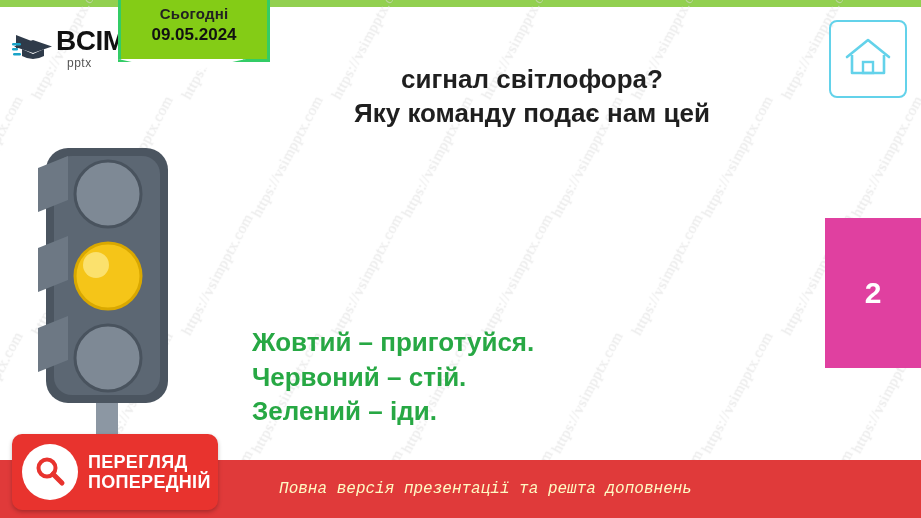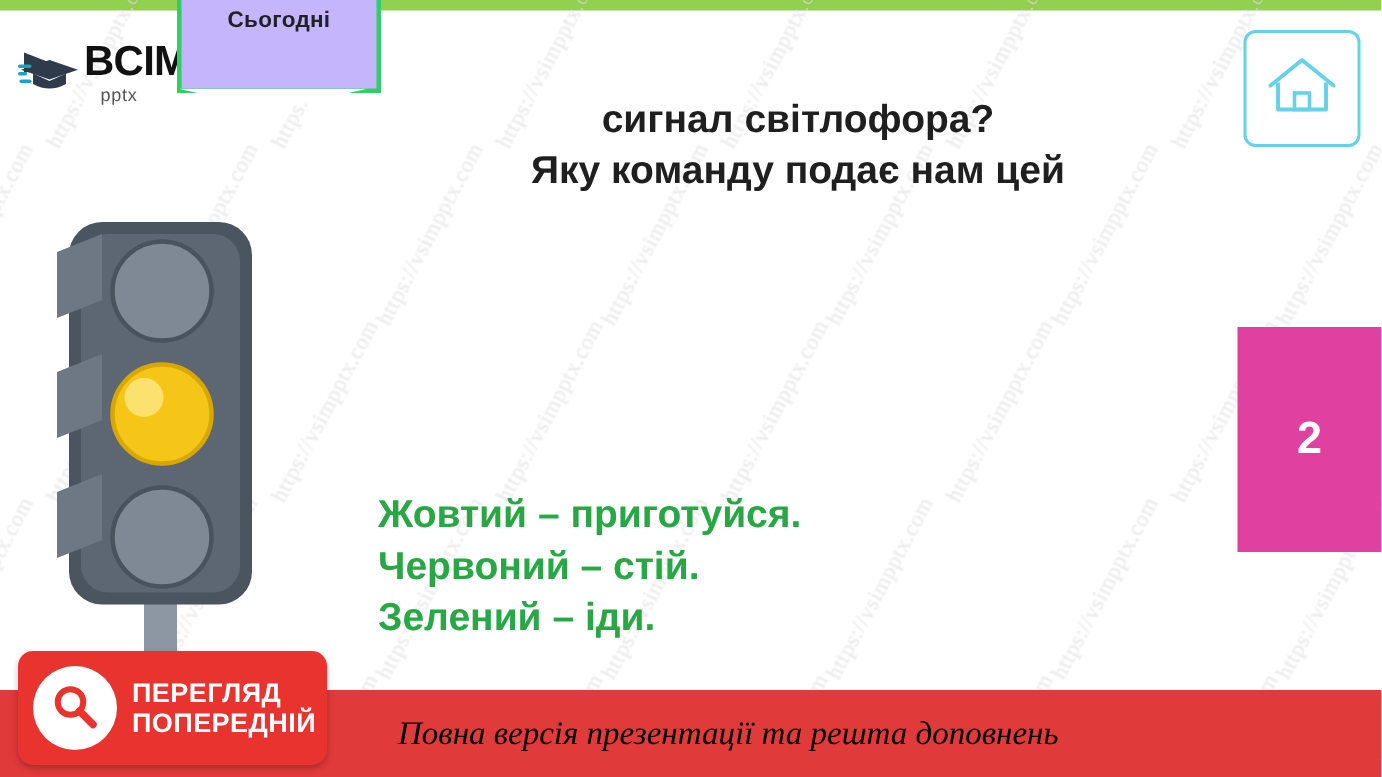--- a/index.html
+++ b/index.html
@@ -36,22 +36,22 @@
     left: 0; top: 0;
     width: 921px; height: 7px;
     background: #92d050;
     z-index: 2;
   }
 
   
   .date-badge {
     position: absolute;
     left: 118px; top: 0;
-    width: 136px; height: 62px;
-    background: #c4b5fd;
+    width: 152px; height: 62px;
+    background: #84cc16;
     border: 3px solid #33cc66;
     border-top: none;
     border-bottom-left-radius: 0;
     text-align: center;
     z-index: 8;
   }
   .date-badge .today {
     font-size: 15px;
     color: #222222;
     font-weight: 700;
@@ -185,24 +185,24 @@
     position: absolute;
     left: 0; bottom: 0;
     width: 921px; height: 58px;
     background: #e03a3a;
     z-index: 9;
     display: flex;
     align-items: center;
     justify-content: center;
   }
   .bottom-banner .msg {
-    font-family: Liberation Serif, serif;
+    font-family: Liberation Mono, monospace;
     font-style: italic;
-    font-size: 22px;
-    color: #000000;
+    font-size: 16px;
+    color: #fef9c3;
     text-align: center;
     line-height: 1.25;
     padding-left: 200px;
     padding-right: 150px;
   }
 
   
   .preview-btn {
     position: absolute;
     left: 12px; bottom: 8px;
@@ -250,20 +250,21 @@
     </svg>
   </span>
   <span class="logo-text">
     <div class="bcim">BCIM</div>
     <div class="pptx">pptx</div>
   </span>
 </div>
 
 <div class="date-badge">
   <div class="today">Сьогодні</div>
+  <div class="date">09.05.2024</div>
   <div class="notch"></div>
 </div>
 
 <div class="house-box">
   <span>
     <svg width="50" height="44" viewBox="0 0 50 44">
       <path d="M4 22 L25 5 L46 22" fill="none" stroke="#63d2ea" stroke-width="2.6" stroke-linecap="round" stroke-linejoin="round"></path>
       <path d="M9 20 L9 38 L41 38 L41 20" fill="none" stroke="#63d2ea" stroke-width="2.6" stroke-linejoin="round"></path>
       <rect x="20" y="27" width="10" height="11" fill="none" stroke="#63d2ea" stroke-width="2.4"></rect>
     </svg>

